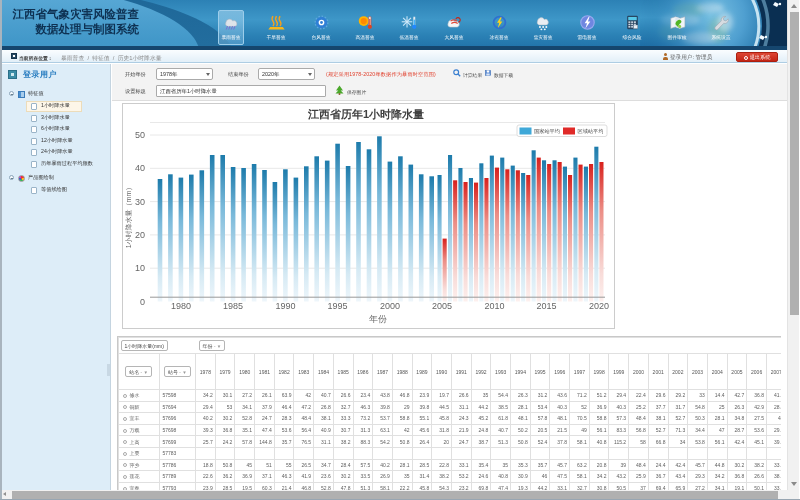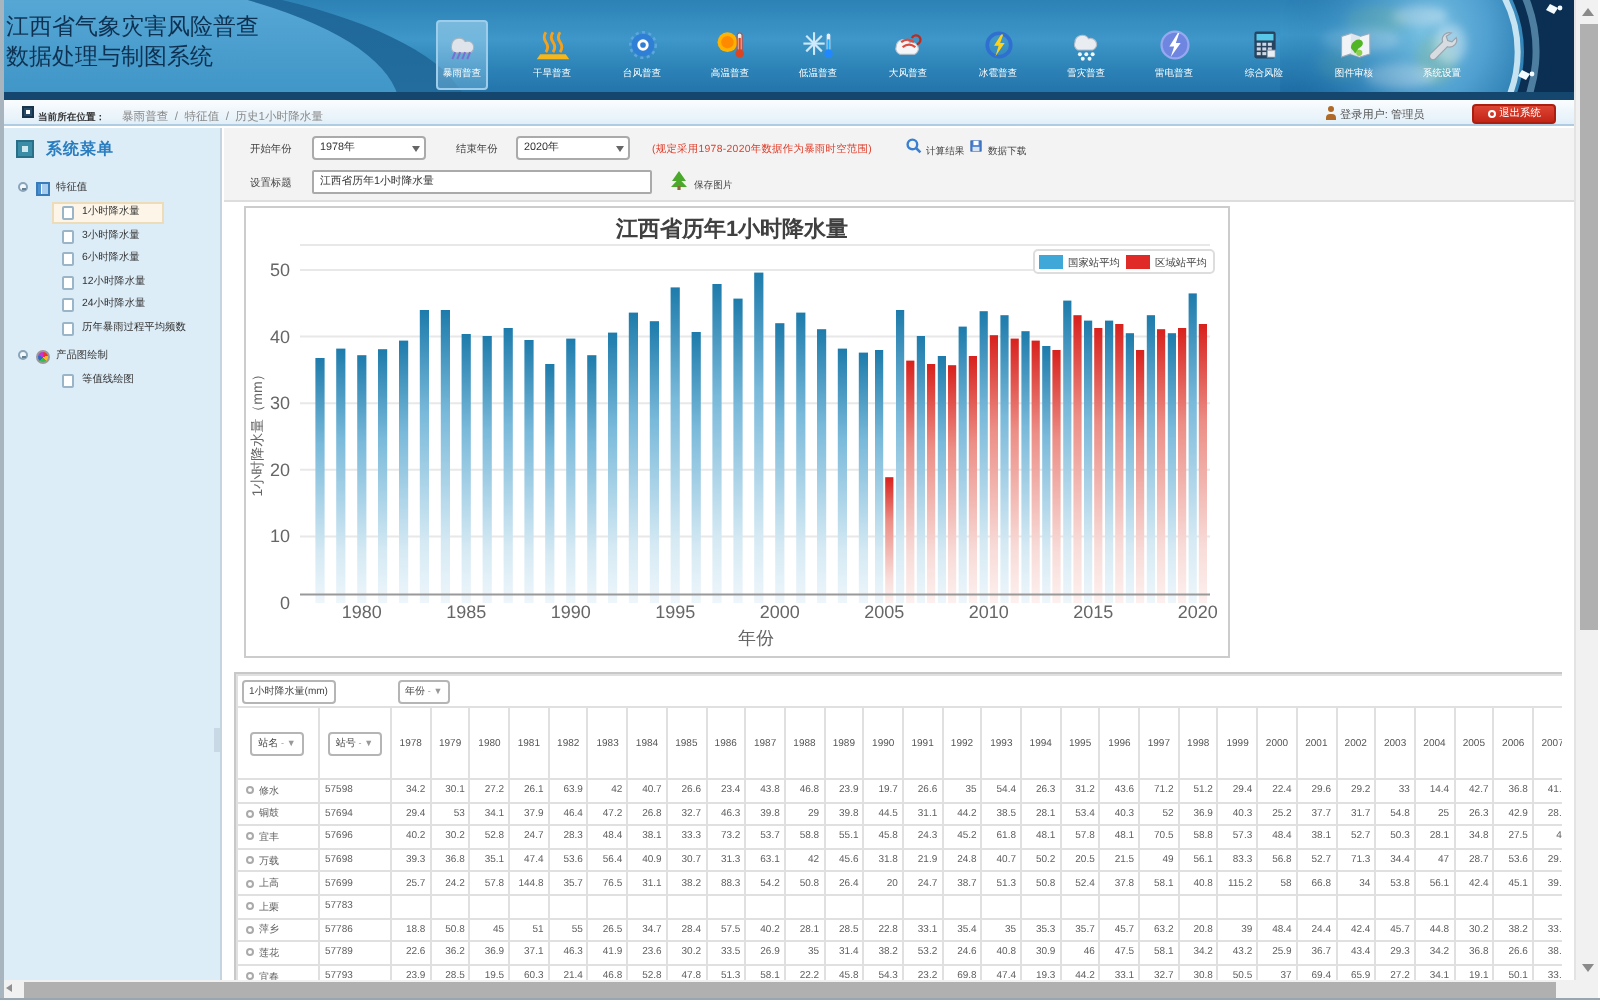--- a/index.html
+++ b/index.html
@@ -9,22 +9,22 @@
 #botborder { position:absolute; left:0; top:499px; width:800px; height:1px; background:#98a6b2; z-index:50; }
 
 
 #header { position:absolute; left:0; top:0; width:787px; height:52px;
   background:linear-gradient(180deg,#2c81b5 0%,#3e97c8 38%,#2b81b5 68%,#1e6ea6 100%); overflow:hidden; }
 #hdr-swoosh-d { position:absolute; left:-235px; top:-15px; width:470px; height:150px; border-radius:50%;
   background:linear-gradient(180deg,#1e6697 0%,#226d9e 40%,#2b81b5 100%); }
 #hdr-swoosh { position:absolute; left:-230px; top:-17px; width:430px; height:144px; border-radius:50%;
   background:linear-gradient(180deg,#5fadd9 0%,#4298c9 40%,#2f86b9 100%); }
 #hdr-strip { position:absolute; left:0; top:46px; width:787px; height:6px; background:#15466e; }
-#title { position:absolute; left:3px; top:7px; width:136px; text-align:left; color:#0e3152;
-  font-size:11.5px; font-weight:normal; line-height:14.5px; }
+#title { position:absolute; left:3px; top:7px; width:136px; text-align:right; color:#0e3152;
+  font-size:11.5px; font-weight:bold; line-height:14.5px; }
 #earth { position:absolute; left:640px; top:0; width:147px; height:46px; }
 .navitem { position:absolute; top:14px; width:26px; text-align:center; }
 .navitem.sel { background:linear-gradient(180deg,rgba(175,220,245,.55),rgba(120,185,225,.45)); border:1px solid #9dcdea; border-radius:2px; top:10px; height:35px; padding-top:3px; }
 .nico { height:18px; line-height:0; }
 .nlabel { font-size:4.8px; color:#fff; white-space:nowrap; line-height:6px; margin-top:2.5px; }
 
 
 #crumb { position:absolute; left:0; top:50px; width:787px; height:13px;
   background:linear-gradient(180deg,#fafdff,#e2eff8); border-bottom:1px solid #aecde3; }
 #crumb .cico { position:absolute; left:11px; top:3px; width:6px; height:6px; background:#274b66; border:1px solid #16344c; }
@@ -284,21 +284,21 @@
   <div class="cico"></div>
   <div class="ctext">当前所在位置：</div>
   <div class="cpath">暴雨普查&nbsp;&nbsp;/&nbsp;&nbsp;特征值&nbsp;&nbsp;/&nbsp;&nbsp;历史1小时降水量</div>
   <div class="uico"></div>
       <div class="uico2"></div>
   <div class="cuser">登录用户: 管理员</div>
   <div id="logout"><span class="pw"></span>退出系统</div>
 </div>
 <div id="sidebar">
 <span id="smenu-ico"></span>
-      <span id="smenu-t">系统菜单</span>
+      <span id="smenu-t">登录用户</span>
 <span class="texp" style="top:27px"></span>
       <span class="tico tico-grid" style="top:27px"></span>
       <span class="tntext" style="top:26px">特征值</span>
 <div class="tselbox" style="top:37.0px"></div>
       <span class="tcheck" style="top:39.0px"></span>
       <span class="ttext" style="top:38.0px">1小时降水量</span>
 <span class="tcheck" style="top:50.6px"></span>
       <span class="ttext" style="top:49.6px">3小时降水量</span>
 <span class="tcheck" style="top:62.2px"></span>
       <span class="ttext" style="top:61.2px">6小时降水量</span>

